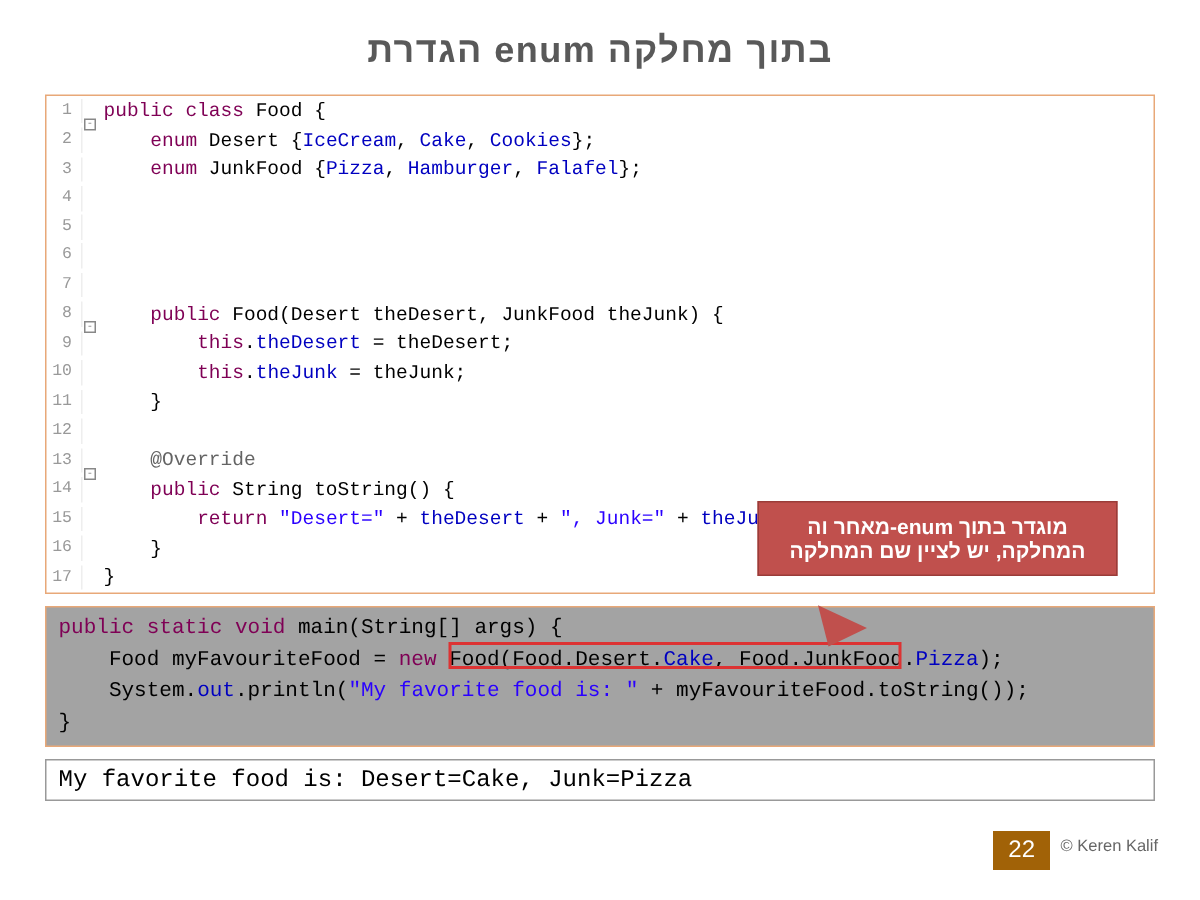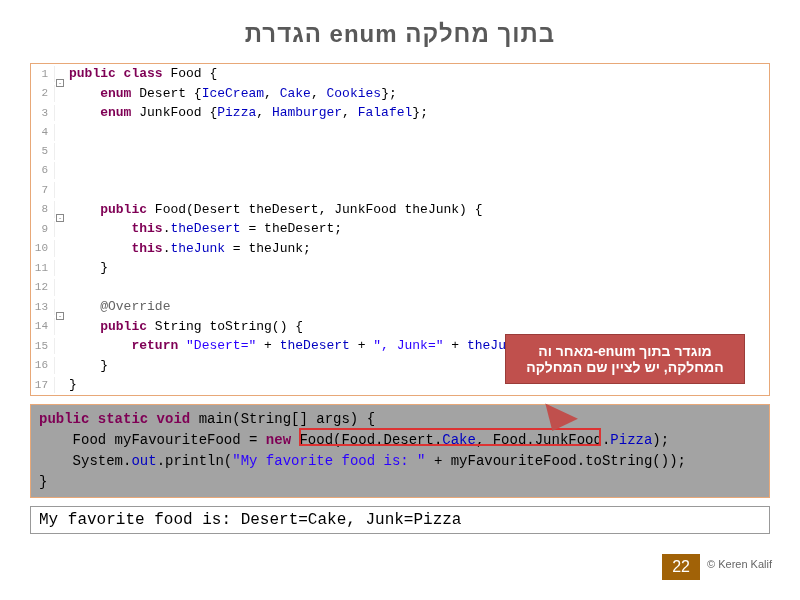--- a/index.html
+++ b/index.html
@@ -63,21 +63,21 @@
       top: 5px;
       font-size: 7px;
       line-height: 6px;
       text-align: center;
       color: #888;
     }
     .code-content {
       white-space: pre;
       padding-left: 2px;
     }
-    .kw { color: #7f0055; font-weight: bold; }
+    .kw { color: #7f0055; font-weight: normal; }
     .fld { color: #0000c0; }
     .str { color: #2a00ff; }
     .typ { color: #000; }
     .lit { color: #0000c0; }
     .com { color: #646464; }
     
     .code-block-2 {
       border: 1px solid #e8a878;
       background: #a3a3a3;
       font-family: 'Courier New', monospace;

